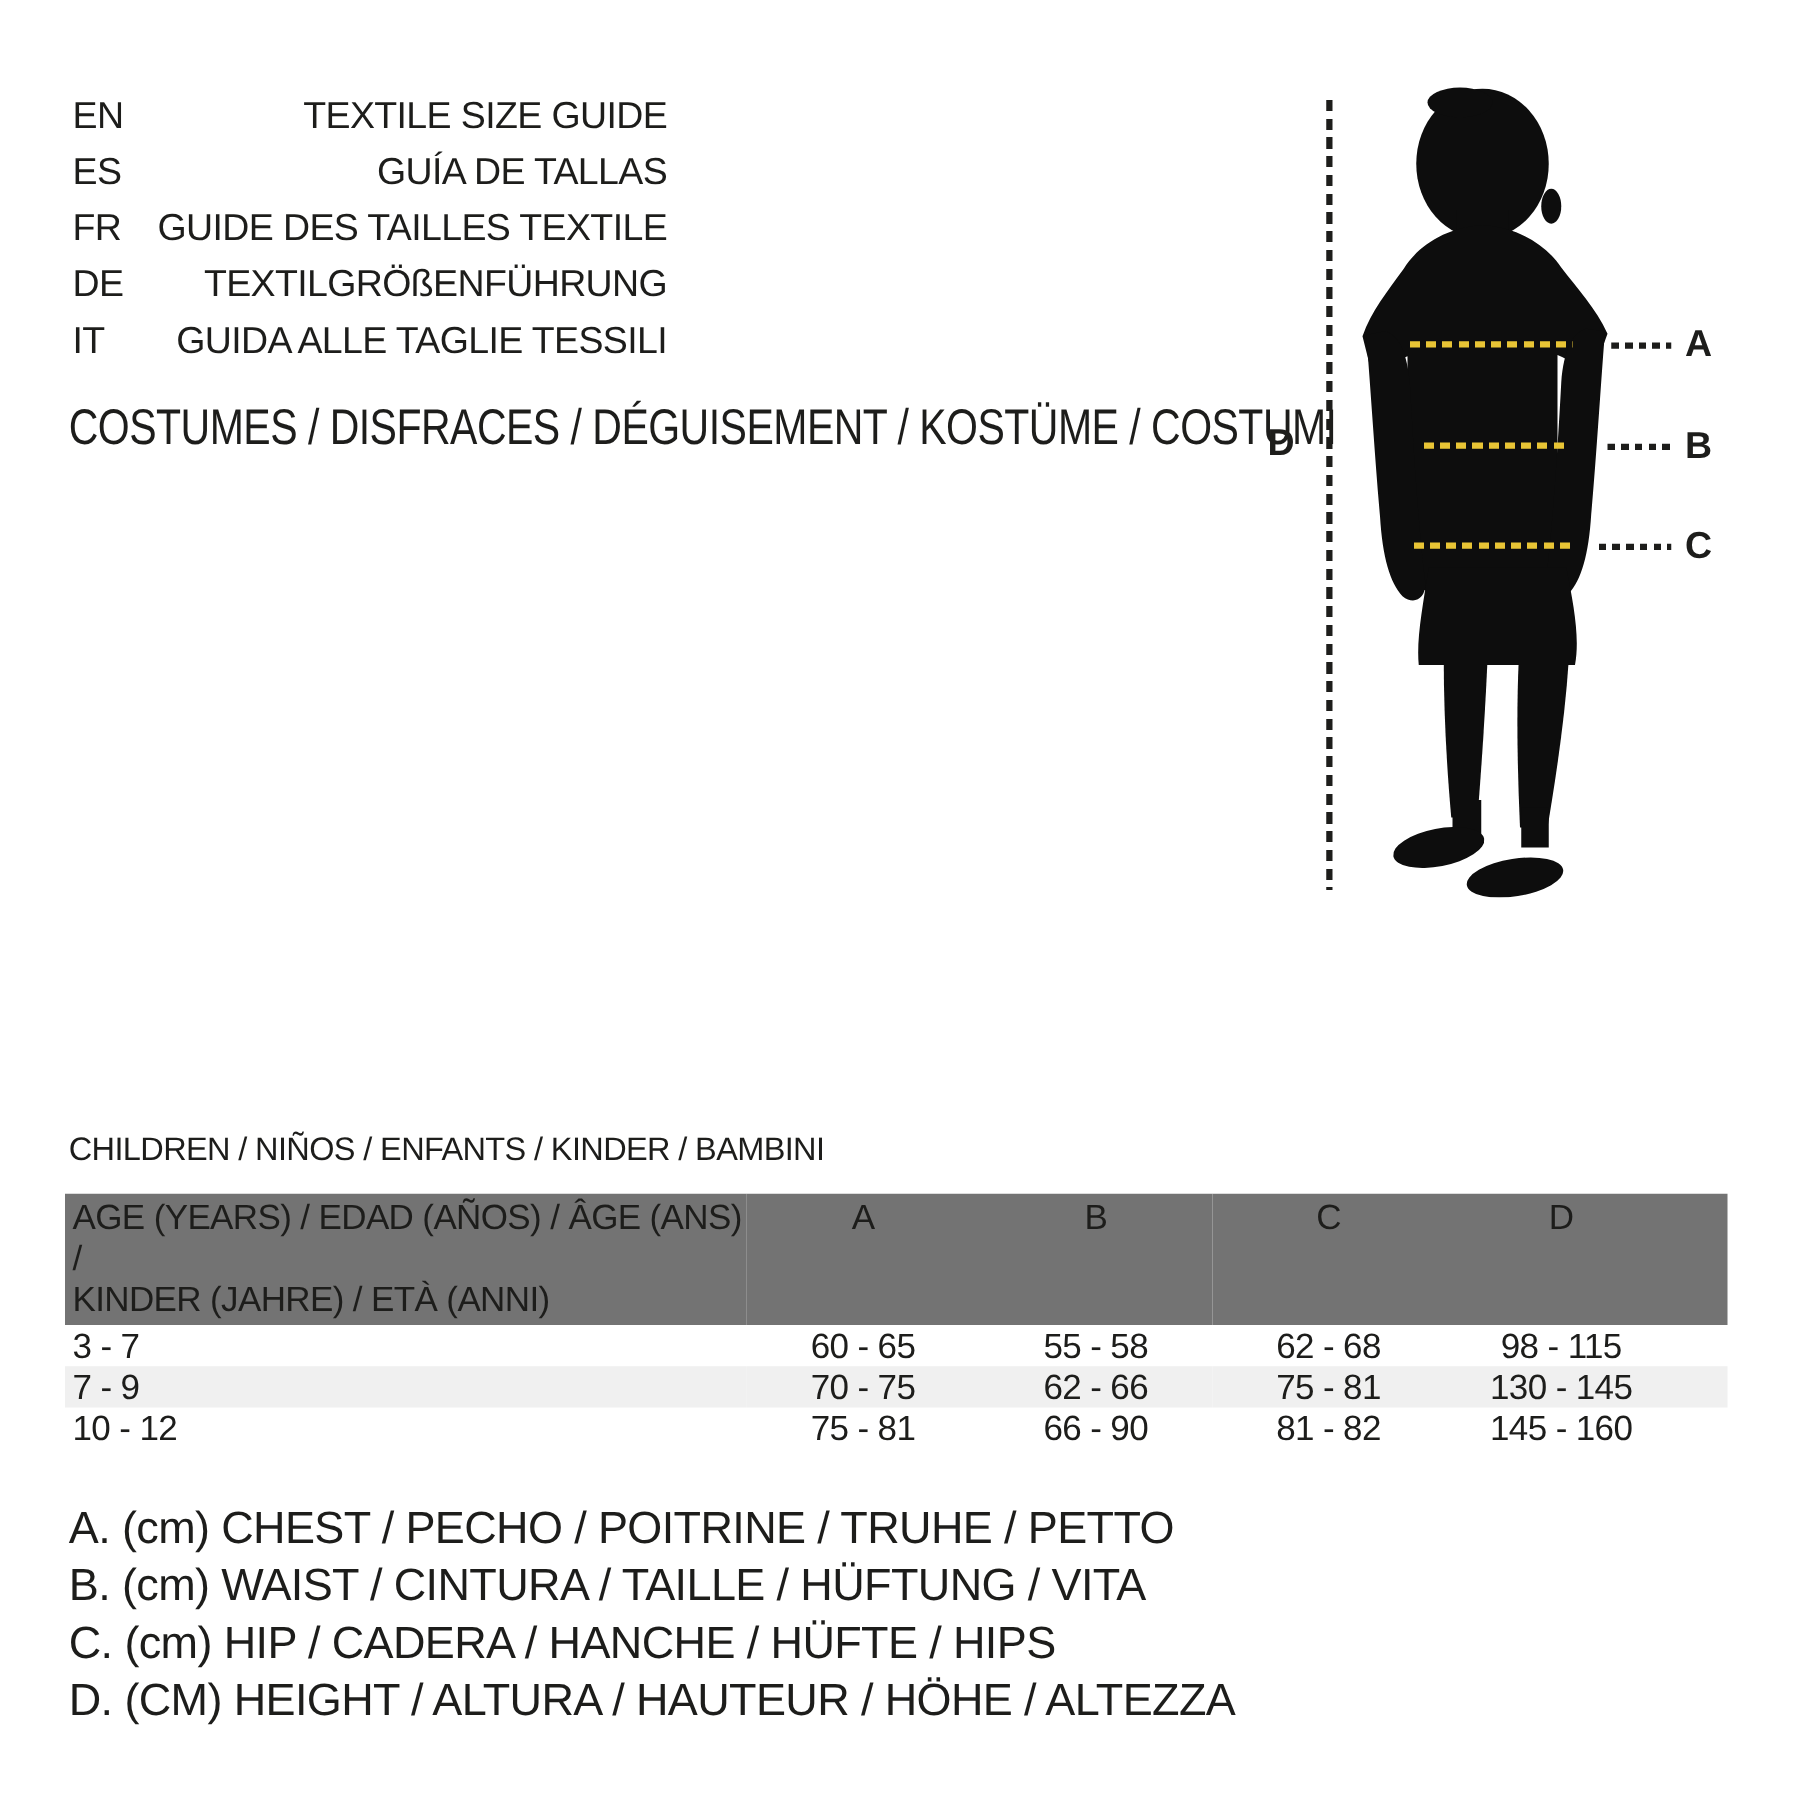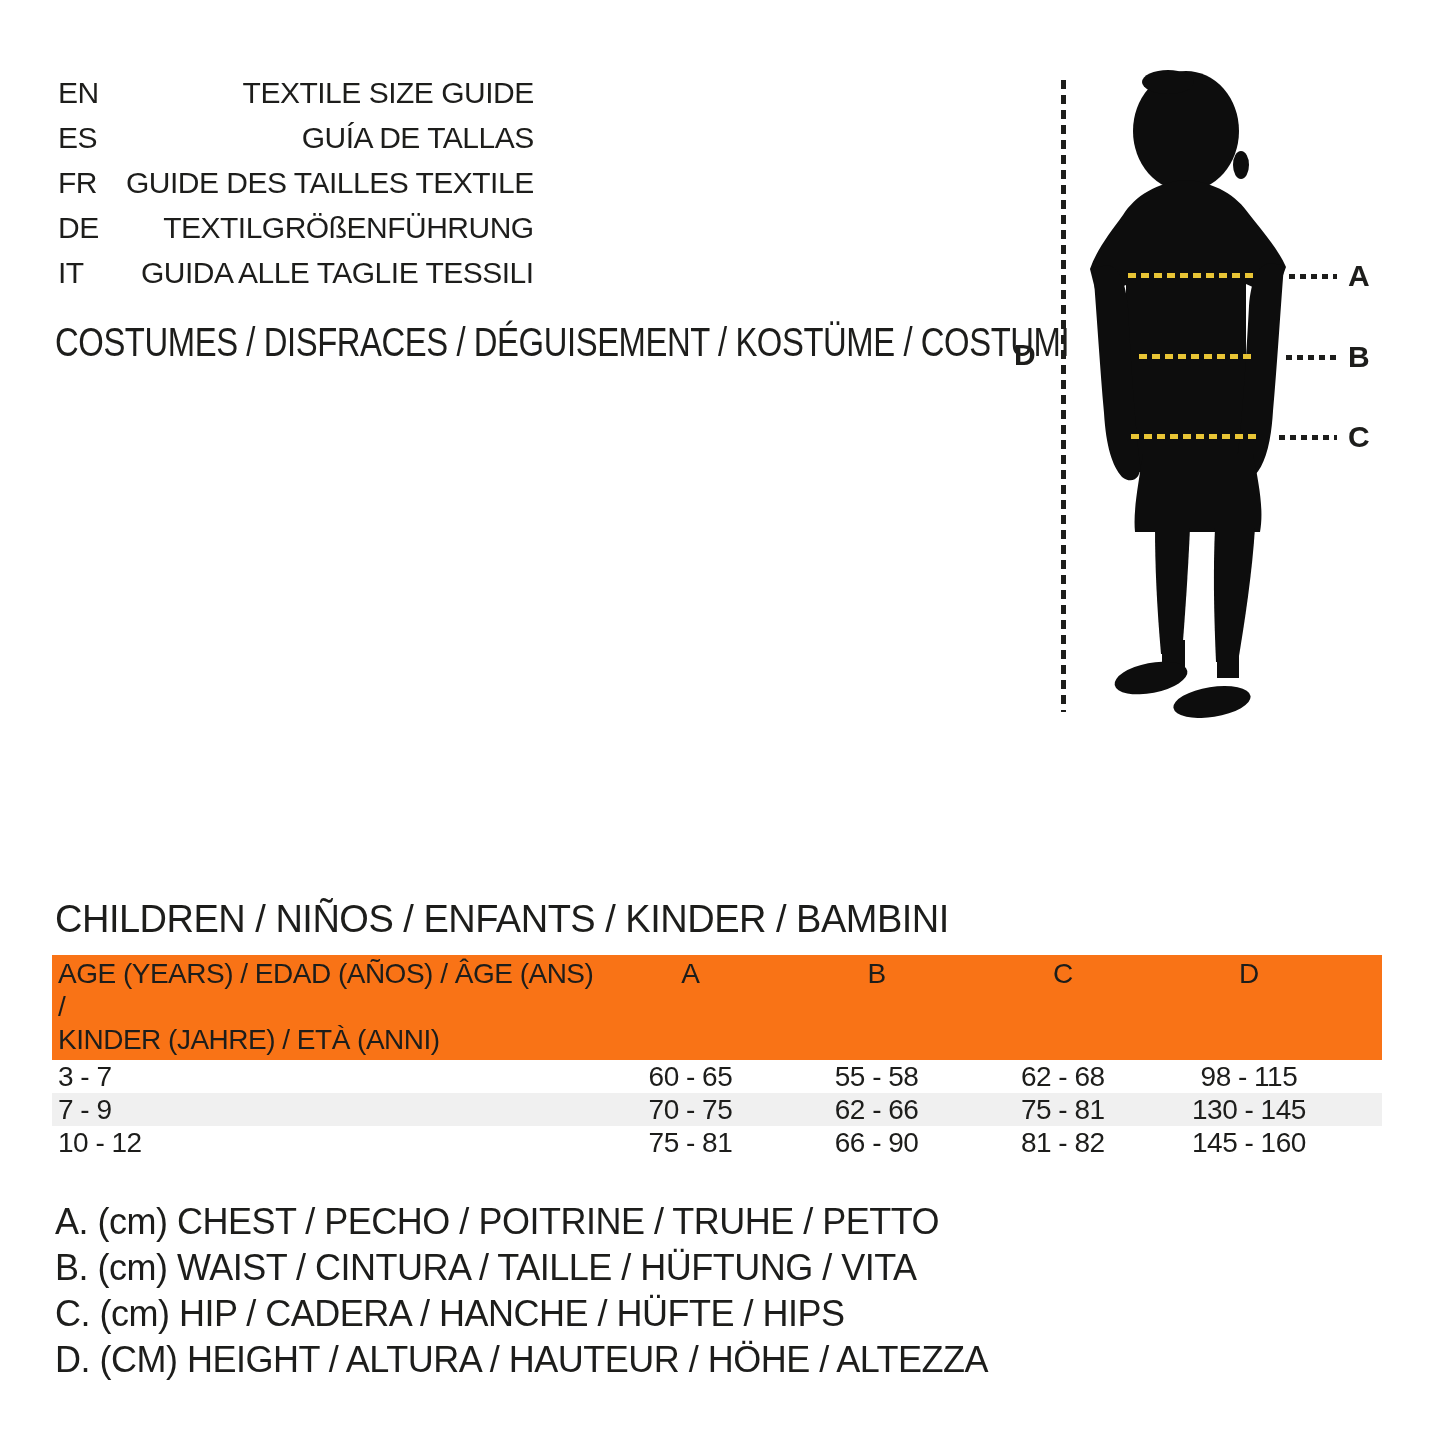--- a/index.html
+++ b/index.html
@@ -44,32 +44,32 @@
   .measure-label{
     position:absolute;font-size:30px;font-weight:bold;line-height:34px;
   }
   .measure-label.la{left:1348px;top:259px;}
   .measure-label.lb{left:1348px;top:340px;}
   .measure-label.lc{left:1348px;top:420px;}
   .measure-label.ld{left:1014px;top:338px;}
   
   .section-title{
     position:absolute;left:55px;top:899px;
-    font-size:38px;line-height:40px;letter-spacing:-0.5px;white-space:nowrap;
+    font-size:26px;line-height:40px;letter-spacing:-0.5px;white-space:nowrap;
   }
   .size-table{
     position:absolute;left:52px;top:955px;width:1330px;
     border-collapse:collapse;table-layout:fixed;
     font-size:28px;letter-spacing:-0.5px;
   }
   .size-table col.c-age{width:41%;}
   .size-table col.c-a,.size-table col.c-b,.size-table col.c-c{width:14%;}
   .size-table col.c-d{width:17%;}
   .size-table thead th{
-    background:#f97316;font-weight:normal;vertical-align:top;
+    background:#737373;font-weight:normal;vertical-align:top;
     padding:2px 0 4px 0;text-align:center;line-height:33px;
   }
   .size-table thead th.age-th{text-align:left;padding-left:6px;}
   .size-table thead th:last-child{padding-right:40px;}
   .size-table tbody td{
     height:33px;padding:0;text-align:center;line-height:33px;
   }
   .size-table tbody td.age{text-align:left;padding-left:6px;}
   .size-table tbody td:last-child{padding-right:40px;}
   .size-table tbody tr:nth-child(even){background:#f0f0f0;}

